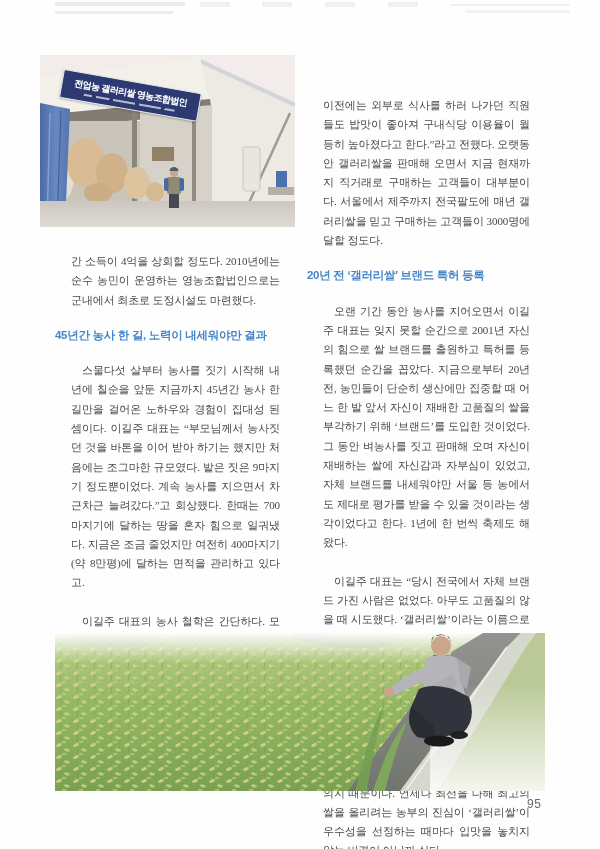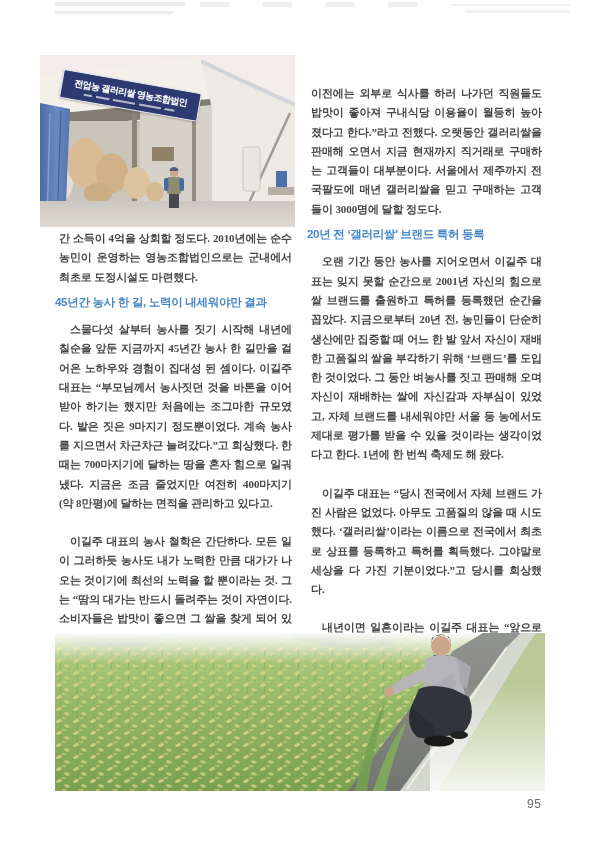--- a/index.html
+++ b/index.html
@@ -8,29 +8,29 @@
     font-family:"Liberation Serif","DejaVu Serif",serif;
   }
   .page{position:absolute;inset:0;background:#fefefe;}
 
   
   .remnant{position:absolute;background:#ececec;border-radius:1px;}
 
   
   .col{position:absolute;font-size:11px;line-height:19.3px;color:#474749;
        text-align:justify;letter-spacing:-0.1px;}
-  .col p{margin:4px;font-weight:bold;}
+  .col p{margin:16px;}
   .col p.indent{text-indent:11px;}
   .col p.gap{margin-top:19px;}
   h3.sub{
     font-family:"Liberation Sans","DejaVu Sans",sans-serif;
     font-size:11.5px;font-weight:bold;color:#4486c8;margin:6px 0 8px 0;
     letter-spacing:-0.3px;
   }
-  #left-col{left:55px;top:225px;width:241px;}
+  #left-col{left:55px;top:236px;width:241px;}
   #right-col{left:307px;top:80px;width:239px;}
 
   
   .photo{position:absolute;overflow:hidden;background:#eee;}
   #photo-warehouse{left:40px;top:55px;width:255px;height:172px;}
   #photo-paddy{left:55px;top:633px;width:490px;height:158px;}
   .photo svg{position:absolute;left:0;top:0;}
 
   
   .sign{

